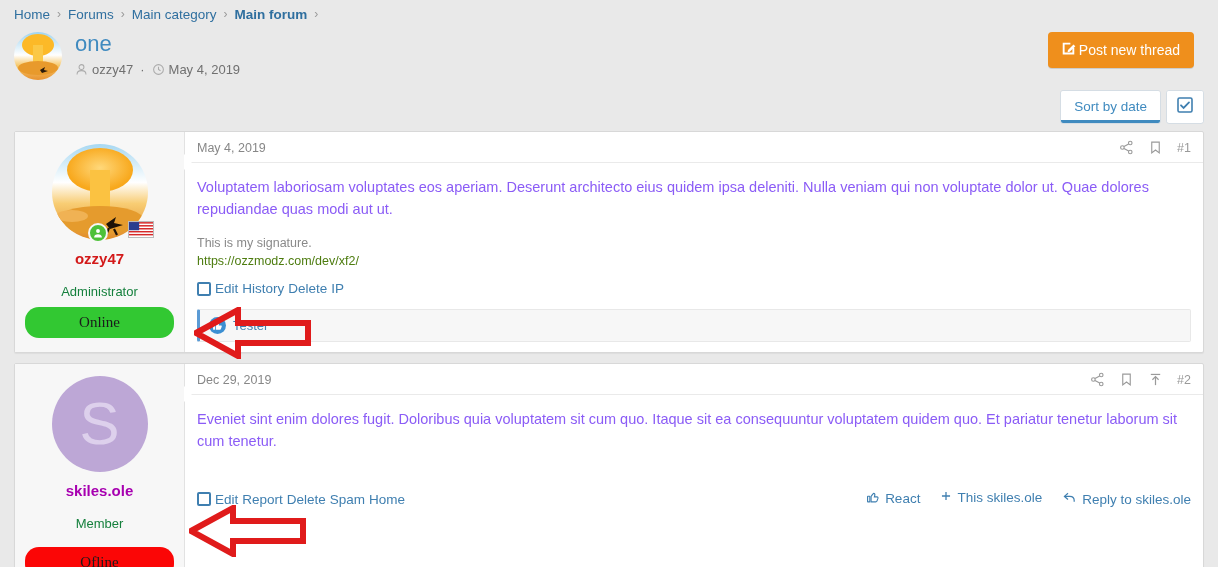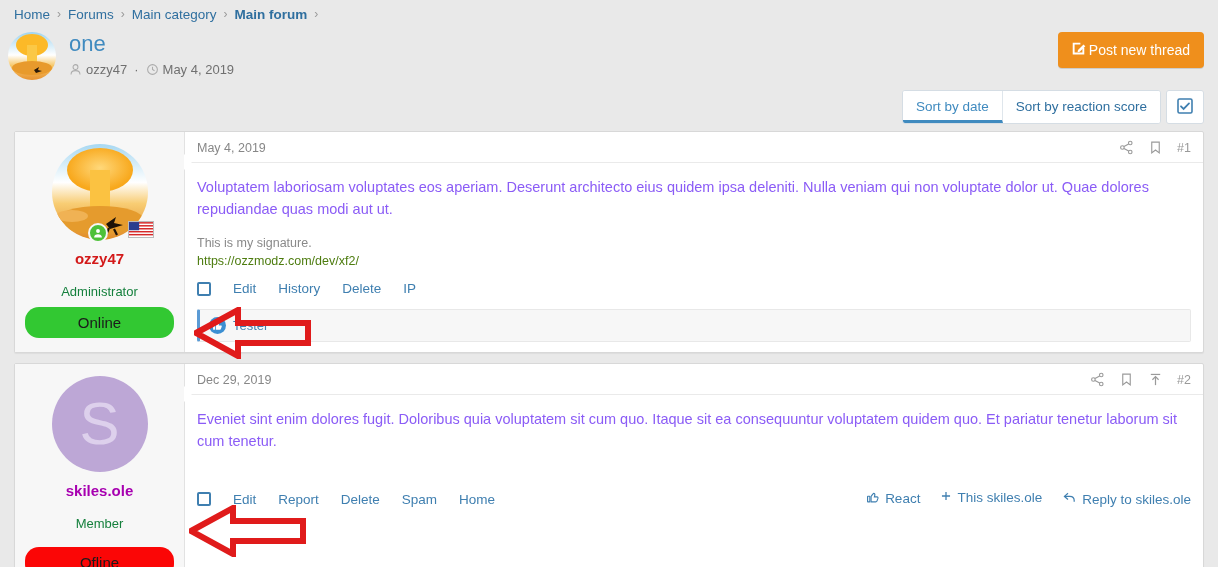--- a/index.html
+++ b/index.html
@@ -22,60 +22,60 @@
   }
   .breadcrumb a { color: #2f6f9f; }
   .breadcrumb .crumb-current { color: #2f6f9f; font-weight: bold; }
   .breadcrumb .sep {
     color: #9a9a9a; margin: 0 7px; font-size: 12px;
   }
 
   
   .thread-head {
     display: flex; align-items: flex-start;
-    padding: 4px 14px 10px 8px;
+    padding: 4px 14px 10px 14px;
     position: relative;
   }
   .thread-avatar {
     width: 48px; height: 48px; border-radius: 50%;
     overflow: hidden; flex: 0 0 48px; margin-top: 2px;
   }
   .thread-meta { margin-left: 13px; padding-top: 1px; }
   .thread-title {
     font-size: 22px; color: #3f8abf; font-weight: normal;
     line-height: 26px; margin: 0;
   }
   .thread-sub {
     margin-top: 5px; font-size: 13px; color: #707070;
     display: flex; align-items: center; gap: 4px;
   }
   .thread-sub .ic { opacity: .65; display:inline-flex; }
   .thread-sub .dot { margin: 0 3px; }
 
   .post-new-thread {
-    position: absolute; right: 14px; top: 6px;
+    position: absolute; right: 24px; top: 6px;
     background: #ef8f1c; color: #fff;
     border: none; border-radius: 4px;
     padding: 8px 14px 8px 12px;
     font-size: 14px; font-family: inherit;
     display: flex; align-items: center; gap: 2px;
     cursor: pointer;
     box-shadow: 0 1px 0 rgba(0,0,0,.12);
   }
 
   
   .toolbar-wrap {
     display: flex; justify-content: flex-end;
     padding: 0 14px; margin-bottom: 7px;
   }
   .toolbar { display: flex; align-items: stretch; }
   .tb-group {
     display: flex; background: #fff;
     border: 1px solid #d5dde4; border-radius: 3px;
-    margin-left: 5px; overflow: hidden;
+    margin-left: 5px; overflow: hidden; flex-direction: column;
   }
   .tb-btn {
     padding: 8px 13px 9px 13px;
     font-size: 13.5px; color: #2f6f9f;
     border-right: 1px solid #dfe6ec;
     background: #fff; cursor: pointer;
     display: flex; align-items: center;
     white-space: nowrap;
   }
   .tb-btn:last-child { border-right: none; }
@@ -152,20 +152,21 @@
   .staff-banner {
     margin-top: 9px; background: #eaf1fa;
     border: 1px solid #c6d7ea; border-radius: 3px;
     color: #3f6f9f; font-size: 12.5px;
     padding: 4px 0; font-weight: bold;
   }
   .status-banner {
     margin-top: 8px; border-radius: 14px;
     font-size: 15px; color: #1b1b1b;
     padding: 7px 4px;
+    font-family: Liberation Serif, serif;
   }
 
   .post-main { flex: 1 1 auto; min-width: 0; display: flex; flex-direction: column; }
   .post-header {
     display: flex; align-items: center;
     padding: 8px 12px 7px 12px;
     border-bottom: 1px solid #eaeaea;
     font-size: 12.5px; color: #878787;
   }
   .post-header .spacer { flex: 1 1 auto; }
@@ -178,21 +179,21 @@
   }
   .signature {
     padding: 10px 12px 2px 12px;
     font-size: 12.5px; line-height: 18px; color: #8a8a8a;
   }
   .signature a { color: #4d7c0f; }
 
   .post-actions {
     display: flex; align-items: center;
     padding: 9px 12px 11px 12px;
-    gap: 22px; font-size: 13.5px;
+    gap: 4px; font-size: 13.5px;
   }
   .post-actions a { color: #3f7fb0; }
   .post-actions .right { margin-left: auto; display: flex; gap: 20px; align-items: flex-start; }
   .cb {
     width: 14px; height: 14px; border: 2px solid #3f7fb0;
     border-radius: 2px; display: inline-block; background: #fff;
   }
   .act-ic { display: inline-flex; align-items: center; gap: 5px; }
 
   .reaction-bar {
@@ -276,21 +277,20 @@
       </svg>
     </span>
     <span>Post new thread</span>
   </button>
 </div>
 
 <div class="toolbar-wrap">
   <div class="toolbar">
     <div class="tb-group">
       <div class="tb-btn active">Sort by date</div>
-      <div class="tb-btn">Sort by reaction score</div>
     </div>
     <div class="tb-group">
       <div class="tb-btn tb-icononly">
         <span>
           <svg width="16" height="16" viewBox="0 0 16 16">
             <rect x="1" y="1" width="14" height="14" rx="1.5" fill="#fff" stroke="#3f7fb0" stroke-width="1.6"></rect>
             <path d="M4 8.3l2.6 2.6L12 5.4" fill="none" stroke="#3f7fb0" stroke-width="1.8" stroke-linecap="round"></path>
           </svg>
         </span>
       </div>

